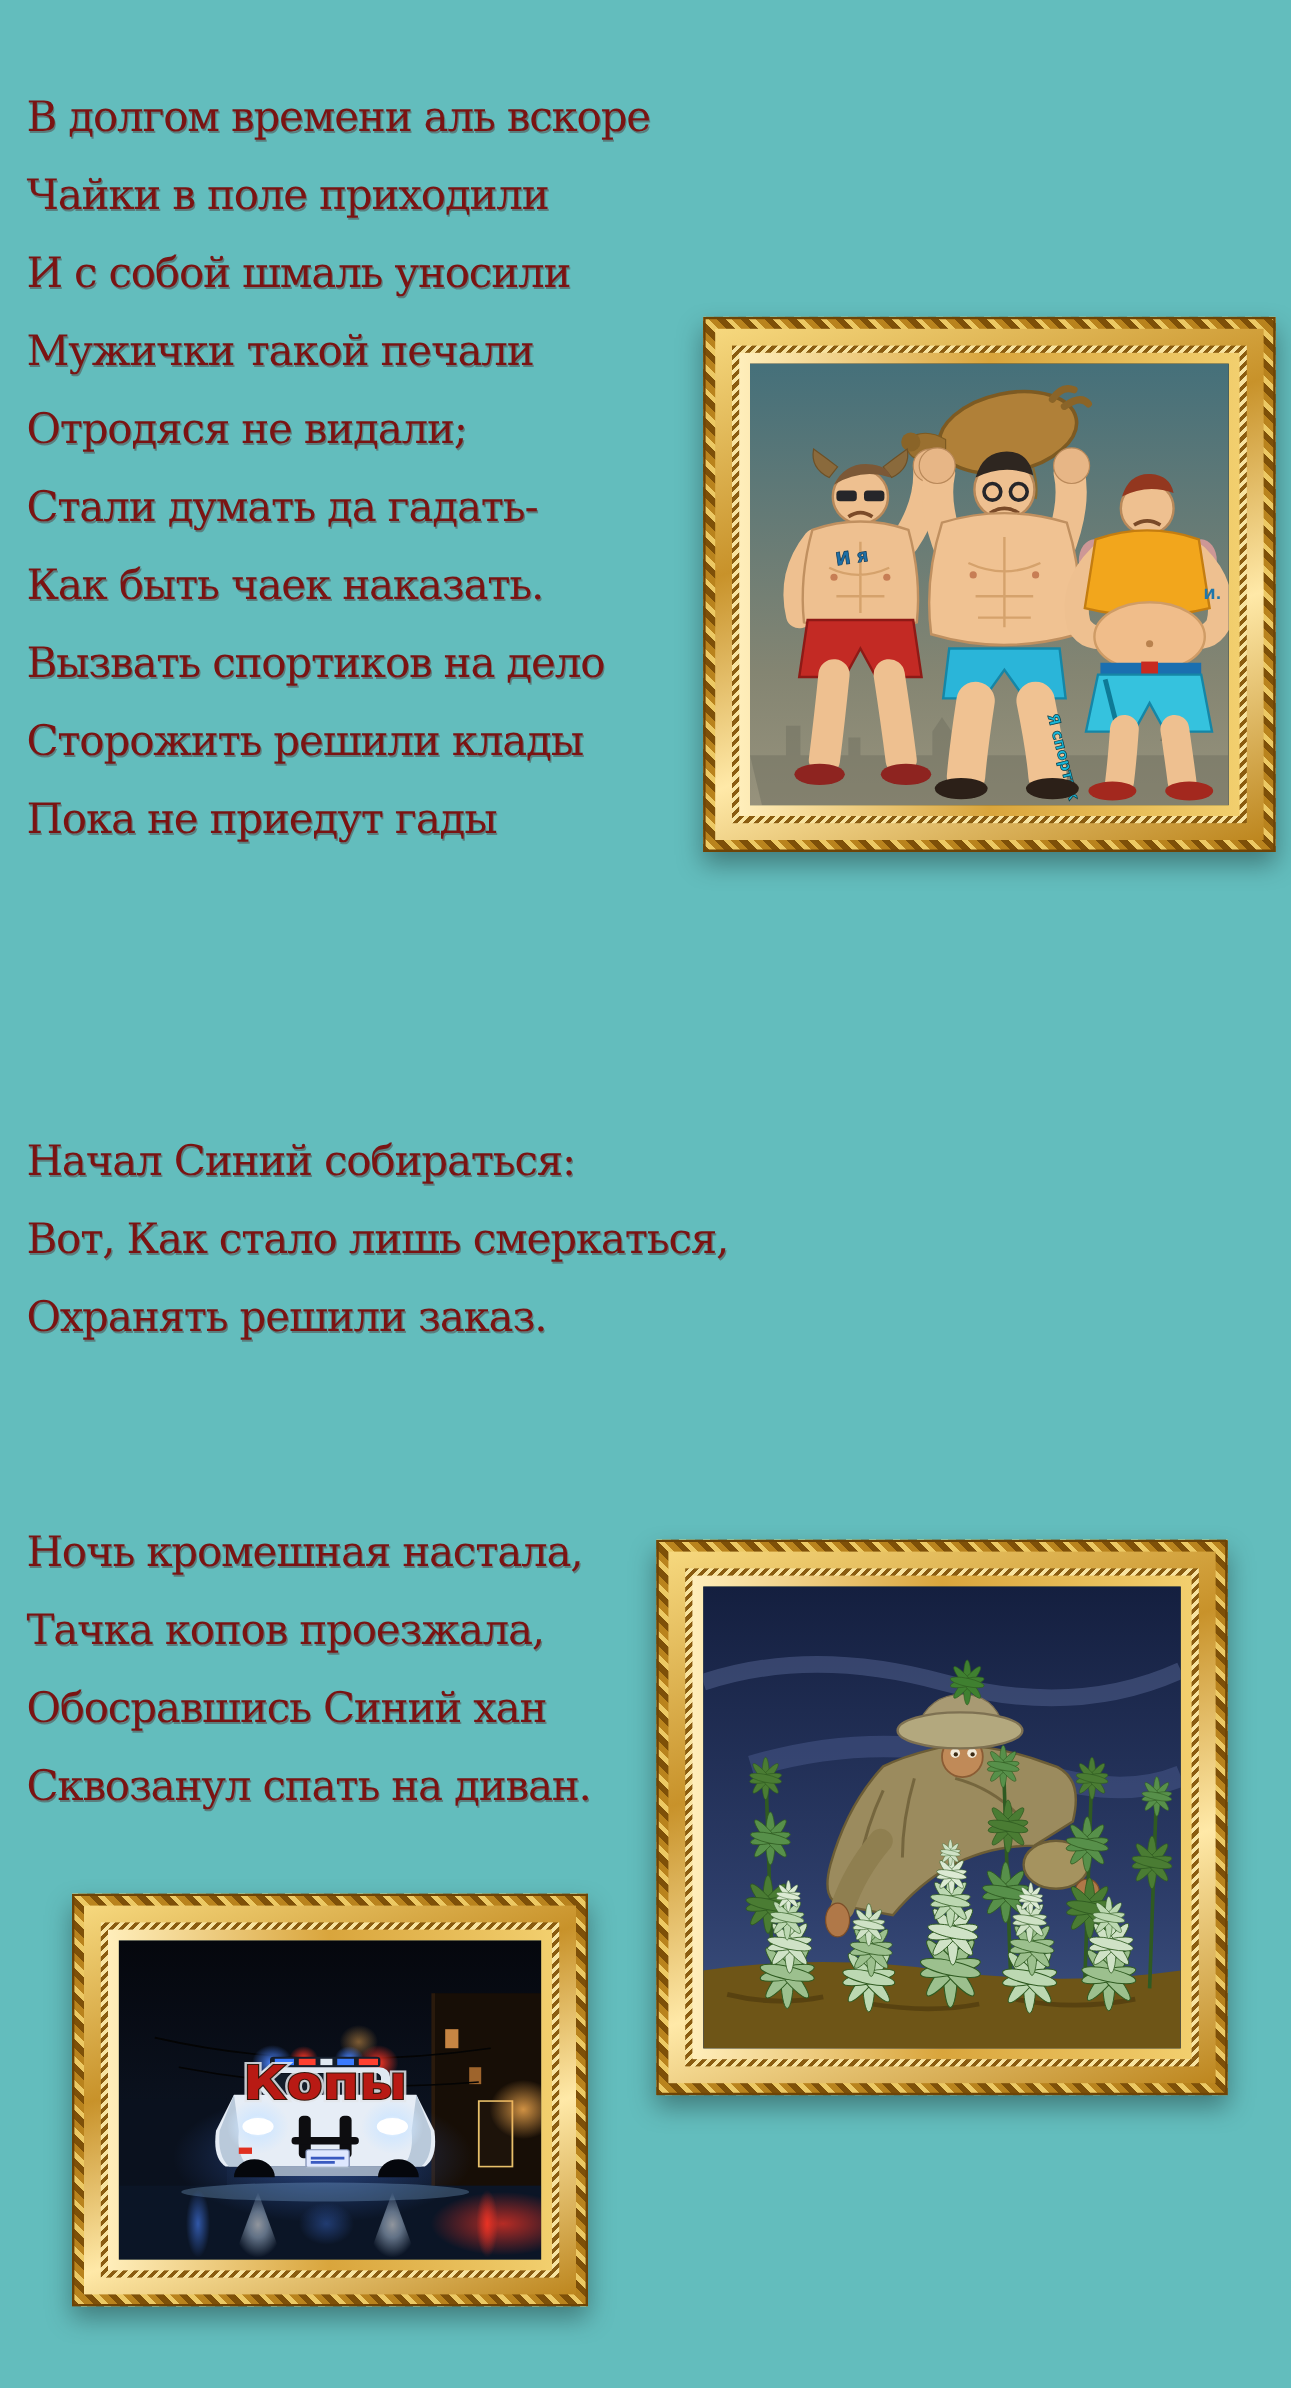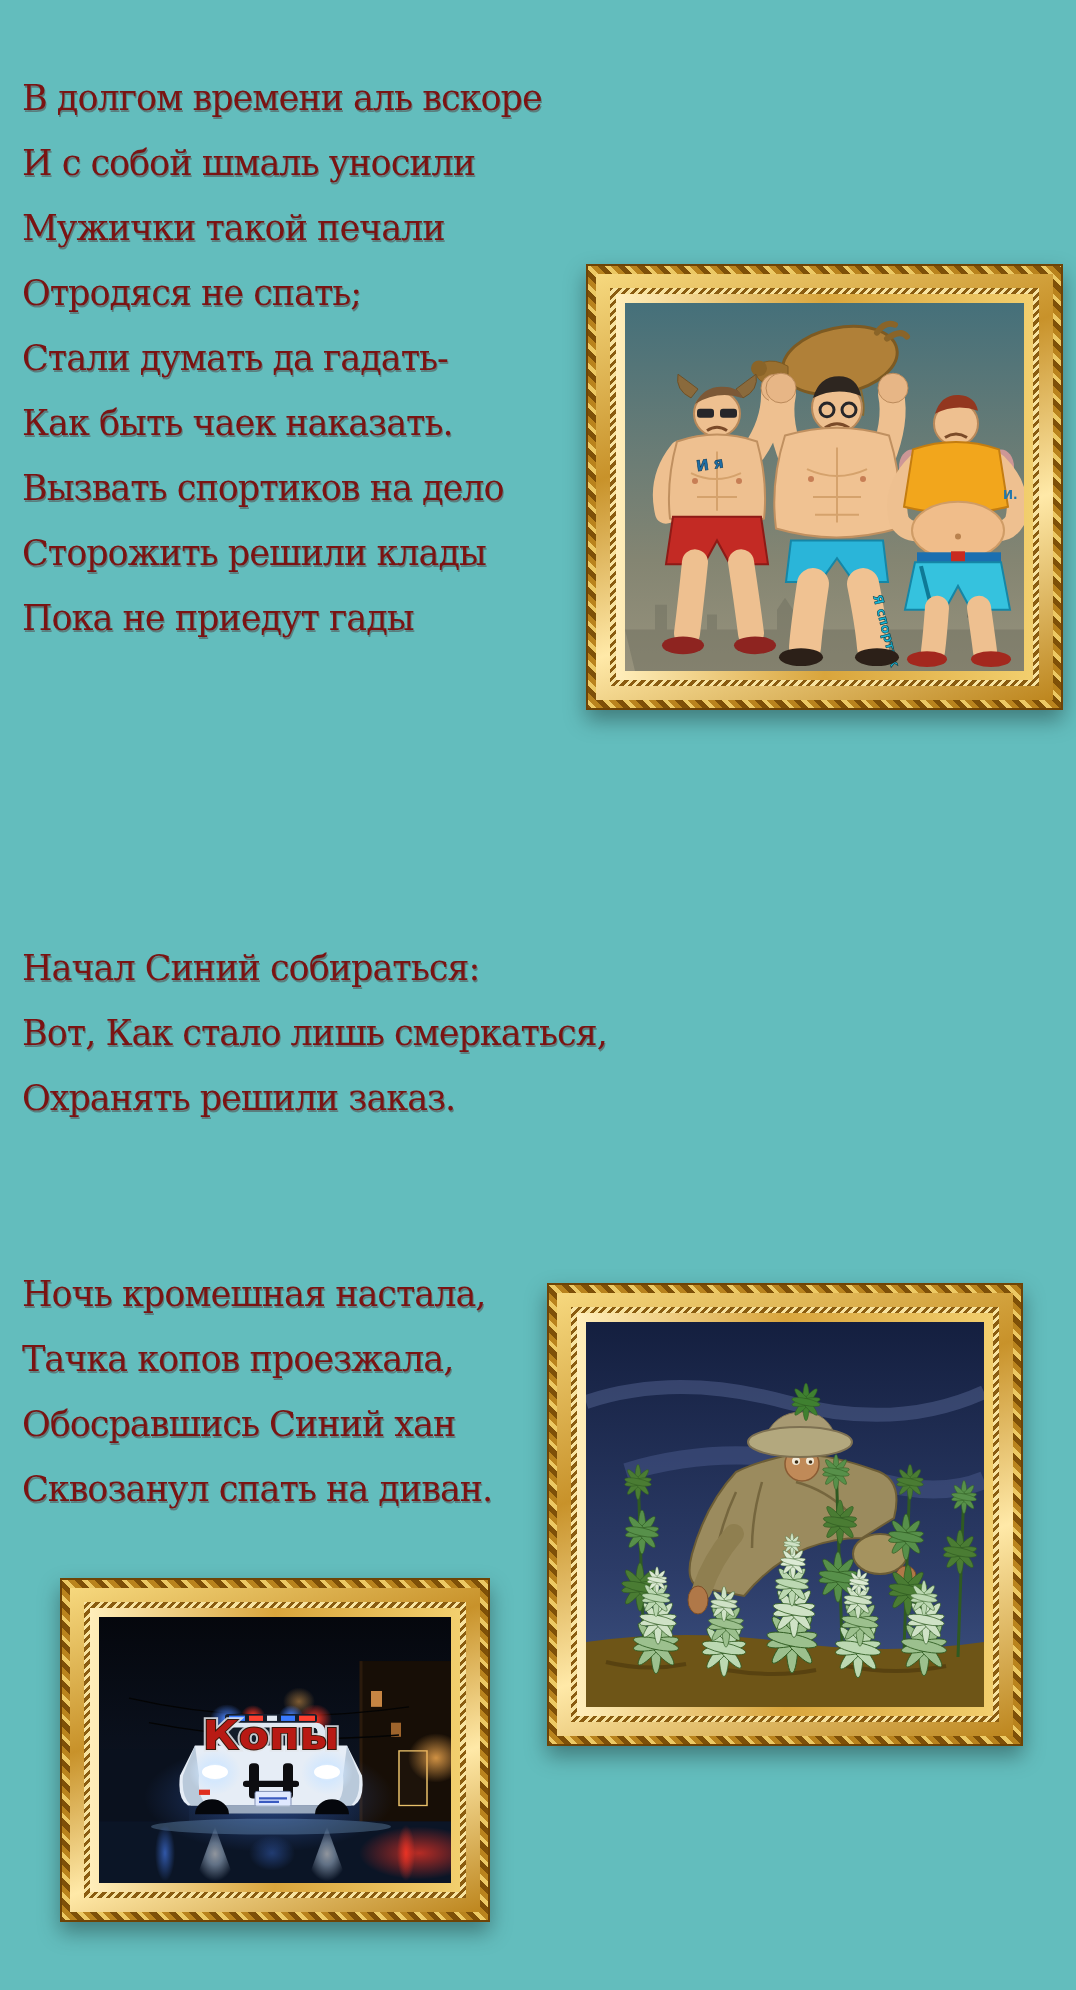--- a/index.html
+++ b/index.html
@@ -41,23 +41,24 @@
 
   #frame-strongmen{left:586px;top:264px;width:477px;height:446px;}
   #frame-plantation{left:547px;top:1283px;width:476px;height:463px;}
   #frame-cops{left:60px;top:1548px;width:430px;height:344px;margin-top:30px;}
 </style>
 </head>
 <body>
 
 <div class="poem" id="stanza1">
     <div>В долгом времени аль вскоре</div>
+    <div>Чайки в поле приходили</div>
     <div>И с собой шмаль уносили</div>
     <div>Мужички такой печали</div>
-    <div>Отродяся не спать;</div>
+    <div>Отродяся не видали;</div>
     <div>Стали думать да гадать-</div>
     <div>Как быть чаек наказать.</div>
     <div>Вызвать спортиков на дело</div>
     <div>Сторожить решили клады</div>
     <div>Пока не приедут гады</div>
   </div>
 <div class="poem" id="stanza2">
     <div>Начал Синий собираться:</div>
     <div>Вот, Как стало лишь смеркаться,</div>
     <div>Охранять решили заказ.</div>

